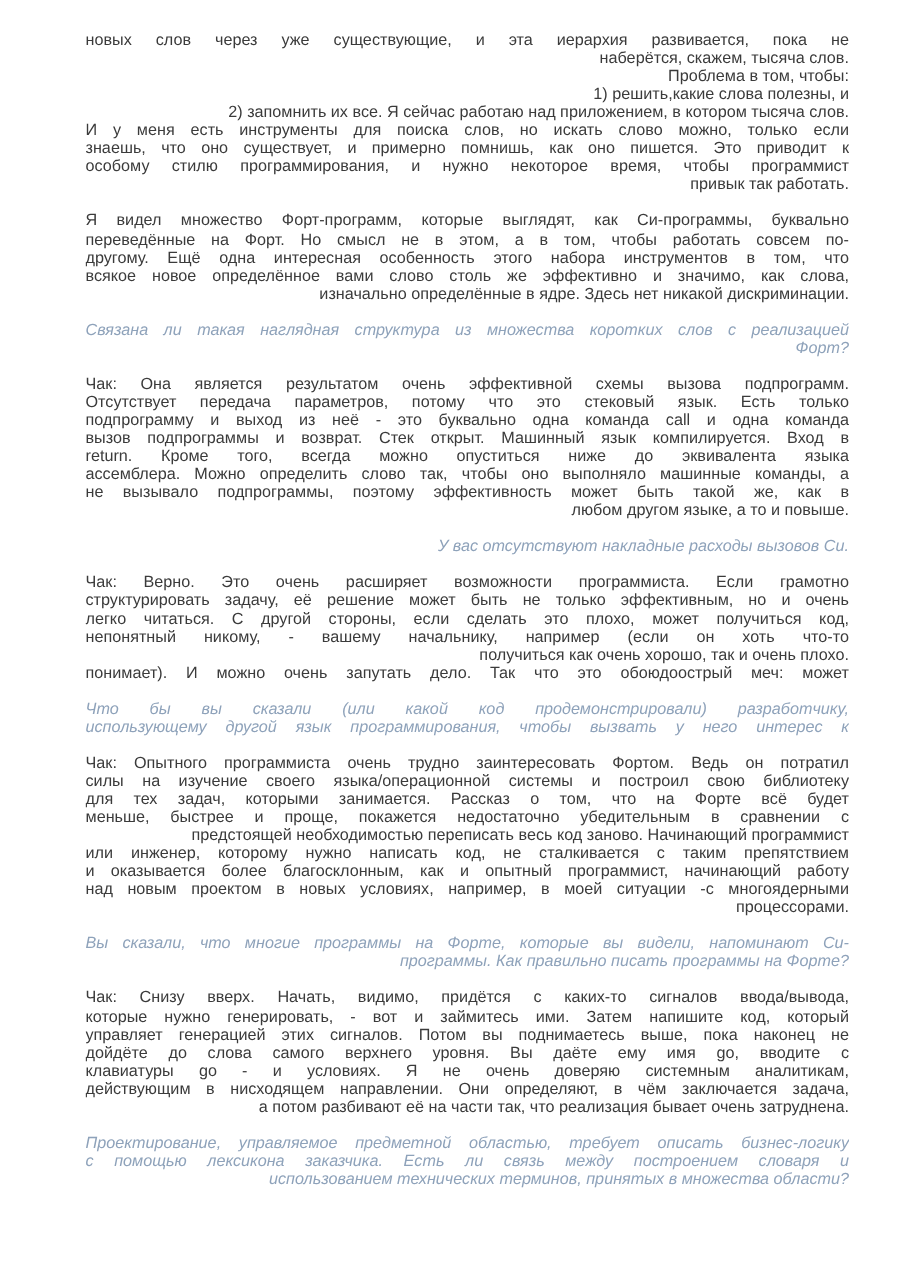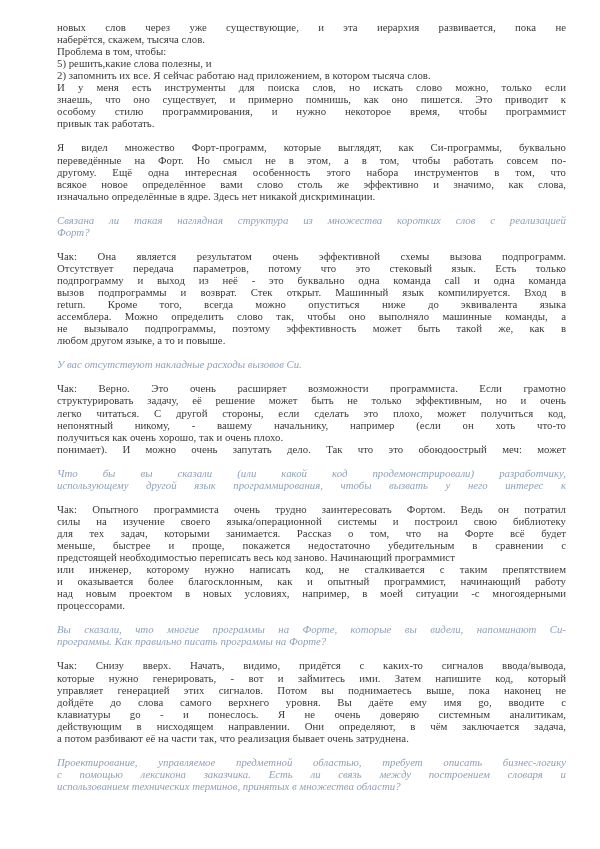--- a/index.html
+++ b/index.html
@@ -1,35 +1,35 @@
 <!DOCTYPE html>
 <html><head>
 <meta charset="utf-8">
 <style>
   html, body { margin: 0; padding: 0; background: #ffffff; }
   body { width: 600px; height: 849px; overflow: hidden; position: relative; }
   .page {
     position: absolute; left: 57px; top: 21px; width: 509px;
-    font-family: Liberation Serif, serif;
+    font-family: Liberation Sans, sans-serif;
     font-size: 10.8px; line-height: 12.05px; color: #3b3b3b;
   }
   .para { margin: 0 0 12.05px 0; }
-  .line { white-space: nowrap; height: 12.05px; }
+  .line { white-space: nowrap; height: 12.05px; text-align: right; }
   .line.j { text-align: justify; text-align-last: justify; white-space: normal; overflow: hidden; }
   .question { color: #8ea2ba; font-style: italic; }
 </style>
 </head>
 <body>
 
 <div class="page" id="page">
     <div class="para">
       <div class="line j">новых слов через уже существующие, и эта иерархия развивается, пока не</div>
       <div class="line">наберётся, скажем, тысяча слов.</div>
       <div class="line">Проблема в том, чтобы:</div>
-      <div class="line">5) решить,какие слова полезны, и</div>
+      <div class="line">1) решить,какие слова полезны, и</div>
       <div class="line">2) запомнить их все. Я сейчас работаю над приложением, в котором тысяча слов.</div>
       <div class="line j">И у меня есть инструменты для поиска слов, но искать слово можно, только если</div>
       <div class="line j">знаешь, что оно существует, и примерно помнишь, как оно пишется. Это приводит к</div>
       <div class="line j">особому стилю программирования, и нужно некоторое время, чтобы программист</div>
       <div class="line">привык так работать.</div>
     </div>
     <div class="para">
       <div class="line j">Я видел множество Форт-программ, которые выглядят, как Си-программы, буквально</div>
       <div class="line j">переведённые на Форт. Но смысл не в этом, а в том, чтобы работать совсем по-</div>
       <div class="line j">другому. Ещё одна интересная особенность этого набора инструментов в том, что</div>
@@ -78,21 +78,21 @@
     </div>
     <div class="para question">
       <div class="line j">Вы сказали, что многие программы на Форте, которые вы видели, напоминают Си-</div>
       <div class="line">программы. Как правильно писать программы на Форте?</div>
     </div>
     <div class="para">
       <div class="line j">Чак: Снизу вверх. Начать, видимо, придётся с каких-то сигналов ввода/вывода,</div>
       <div class="line j">которые нужно генерировать, - вот и займитесь ими. Затем напишите код, который</div>
       <div class="line j">управляет генерацией этих сигналов. Потом вы поднимаетесь выше, пока наконец не</div>
       <div class="line j">дойдёте до слова самого верхнего уровня. Вы даёте ему имя go, вводите с</div>
-      <div class="line j">клавиатуры go - и понеслось. Я не очень доверяю системным аналитикам,</div>
+      <div class="line j">клавиатуры go - и условиях. Я не очень доверяю системным аналитикам,</div>
       <div class="line j">действующим в нисходящем направлении. Они определяют, в чём заключается задача,</div>
       <div class="line">а потом разбивают её на части так, что реализация бывает очень затруднена.</div>
     </div>
     <div class="para question">
       <div class="line j">Проектирование, управляемое предметной областью, требует описать бизнес-логику</div>
       <div class="line j">с помощью лексикона заказчика.  Есть ли связь между построением словаря и</div>
       <div class="line">использованием технических терминов, принятых в множества области?</div>
     </div>
   </div>
 

